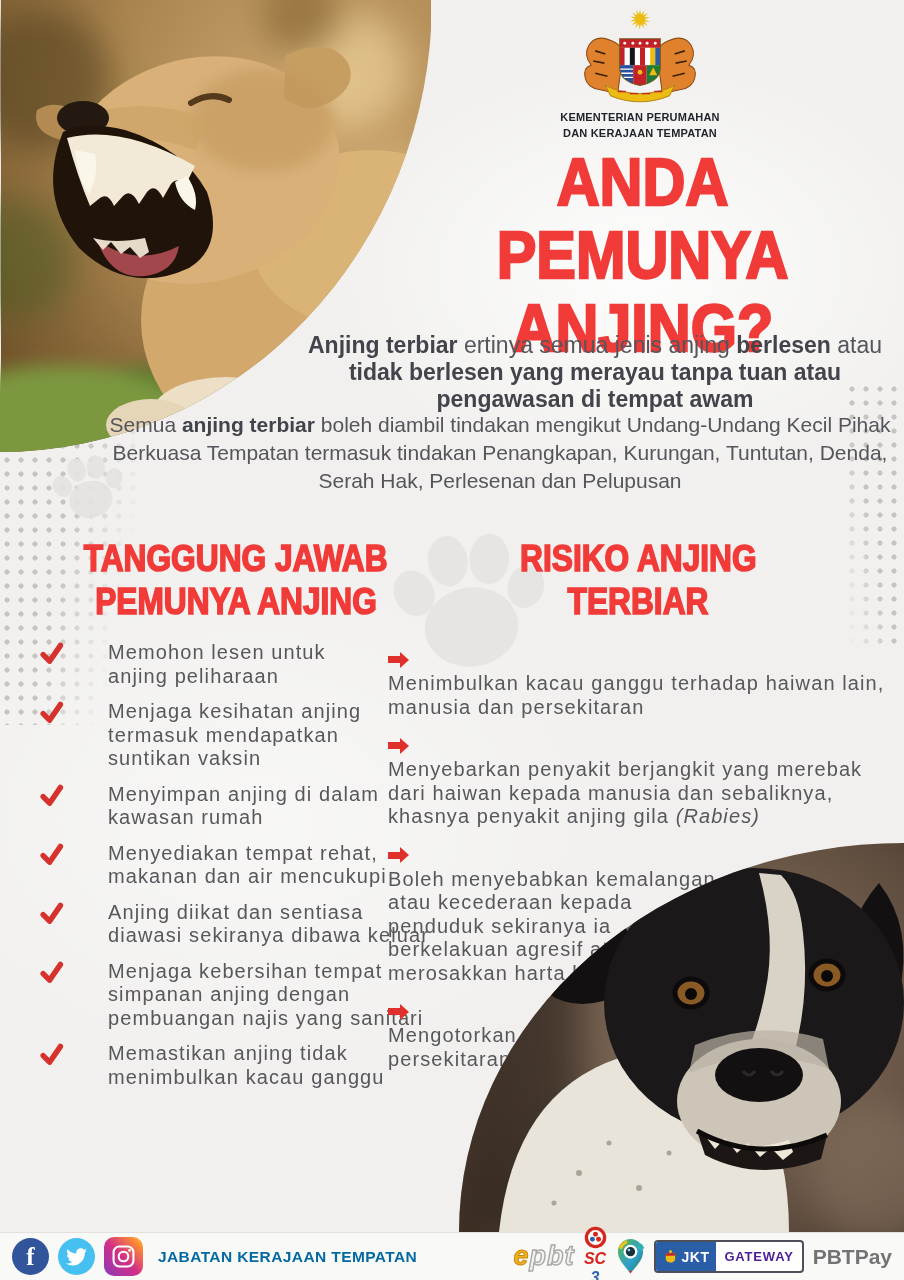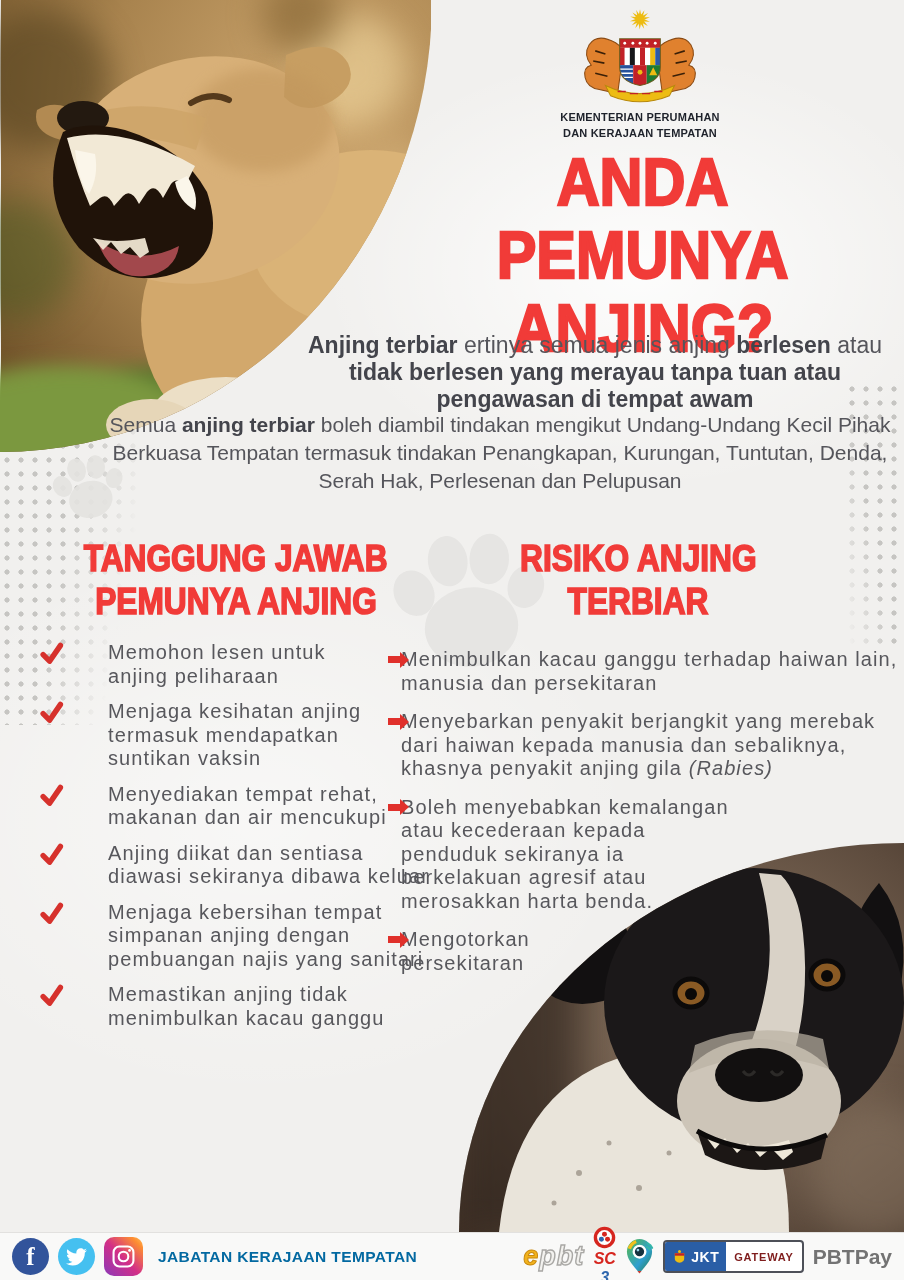--- a/index.html
+++ b/index.html
@@ -58,21 +58,21 @@
   .head-right{left:452px;top:537px;width:372px;}
 
   
   ul{list-style:none;margin:0;padding:0;}
   .list{position:absolute;}
   .list li{display:flex;align-items:flex-start;gap:12px;
     font-size:20px;line-height:23.5px;letter-spacing:1.1px;color:#57575c;}
   .list-left{left:40px;top:641px;width:392px;}
   .list-left li{margin-bottom:12px;gap:44px;}
   .list-right{left:388px;top:648px;width:514px;}
-  .list-right li{margin-bottom:15px;gap:1px;}
+  .list-right li{margin-bottom:15px;gap:9px;flex-direction:column;}
   .check-icon{flex:none;margin-top:1px;transform:rotate(-4deg);}
   .arrow-icon{flex:none;display:inline-block;margin-top:8px;width:12px;height:7px;
     background:#e0302b;position:relative;}
   .arrow-icon::after{content:"";position:absolute;left:12px;top:-4.5px;
     border-left:9px solid #e0302b;border-top:8px solid transparent;border-bottom:8px solid transparent;}
   .w250{max-width:250px;} .w300{max-width:300px;} .w310{max-width:310px;}
   .w320{max-width:320px;} .w335{max-width:335px;} .w345{max-width:345px;}
   .w500{max-width:500px;} .w355{max-width:345px;} .w160{max-width:170px;}
   .list-right em{font-style:italic;}
 
@@ -94,21 +94,21 @@
   .epbt .e{color:#f2b21c;-webkit-text-stroke:1px #c8890f;}
   .epbt .pbt{color:#f3f2ef;-webkit-text-stroke:1.4px #a9a8a5;}
   .osc{display:flex;align-items:center;gap:1px;font-style:italic;font-weight:900;
     font-size:16px;white-space:nowrap;flex-direction:column;}
   .osc .sc{color:#d6261f;} .osc .d3{color:#2e66ad;}
   .jkt-badge{display:flex;align-items:stretch;height:29px;border:2px solid #4d5058;
     border-radius:4px;overflow:hidden;background:#fff;flex:none;}
   .jkt-blue{background:#2a5ea6;display:flex;align-items:center;gap:4px;padding:0 7px;}
   .jkt-blue span{color:#fff;font-weight:700;font-size:14px;letter-spacing:.5px;}
   .jkt-white{display:flex;align-items:center;padding:0 8px;}
-  .jkt-white span{color:#7f1d1d;font-weight:800;font-size:11px;letter-spacing:.8px;}
+  .jkt-white span{color:#4c1d95;font-weight:800;font-size:13px;letter-spacing:.8px;}
   .pbtpay{font-size:21px;font-weight:900;color:#737373;white-space:nowrap;}
 </style>
 </head>
 <body>
 
 <div class="poster">
 
   <div class="glow glow-title"></div>
   <div class="glow glow-mid"></div>
 
@@ -270,20 +270,26 @@
       <svg class="check-icon" width="24" height="22" viewBox="0 0 24 22">
           <path d="M3 12 L9 19 L21 4" stroke="#d6312c" stroke-width="5.5" fill="none" stroke-linecap="round" stroke-linejoin="round"></path>
         </svg>
       <span class="w250">Memohon lesen untuk anjing peliharaan</span>
       </li>
     <li>
       <svg class="check-icon" width="24" height="22" viewBox="0 0 24 22">
           <path d="M3 12 L9 19 L21 4" stroke="#d6312c" stroke-width="5.5" fill="none" stroke-linecap="round" stroke-linejoin="round"></path>
         </svg>
       <span class="w310">Menjaga kesihatan anjing termasuk mendapatkan suntikan vaksin</span>
+      </li>
+    <li>
+      <svg class="check-icon" width="24" height="22" viewBox="0 0 24 22">
+          <path d="M3 12 L9 19 L21 4" stroke="#d6312c" stroke-width="5.5" fill="none" stroke-linecap="round" stroke-linejoin="round"></path>
+        </svg>
+      <span class="w320">Menyimpan anjing di dalam kawasan rumah</span>
       </li>
     <li>
       <svg class="check-icon" width="24" height="22" viewBox="0 0 24 22">
           <path d="M3 12 L9 19 L21 4" stroke="#d6312c" stroke-width="5.5" fill="none" stroke-linecap="round" stroke-linejoin="round"></path>
         </svg>
       <span class="w320">Menyediakan tempat rehat, makanan dan air mencukupi</span>
       </li>
     <li>
       <svg class="check-icon" width="24" height="22" viewBox="0 0 24 22">
           <path d="M3 12 L9 19 L21 4" stroke="#d6312c" stroke-width="5.5" fill="none" stroke-linecap="round" stroke-linejoin="round"></path>

